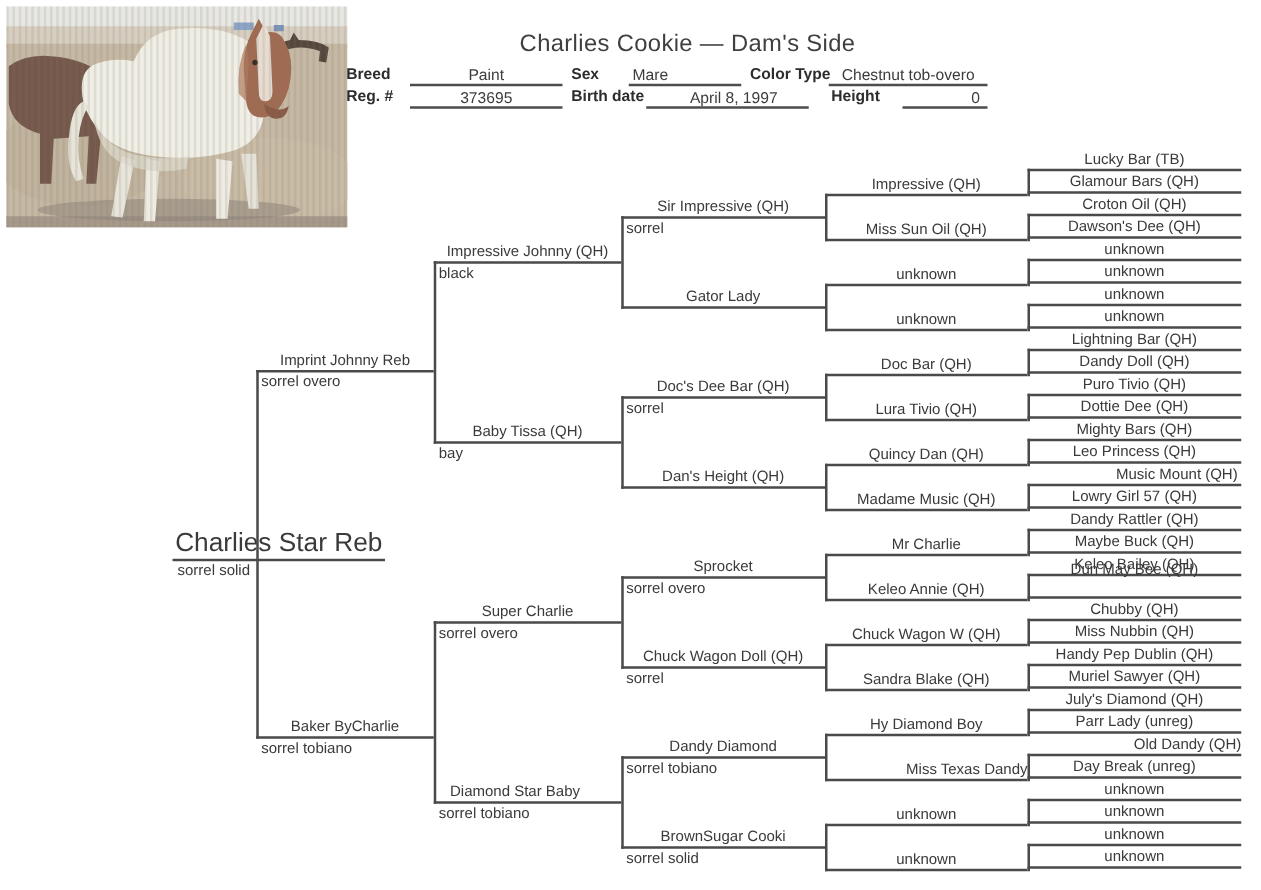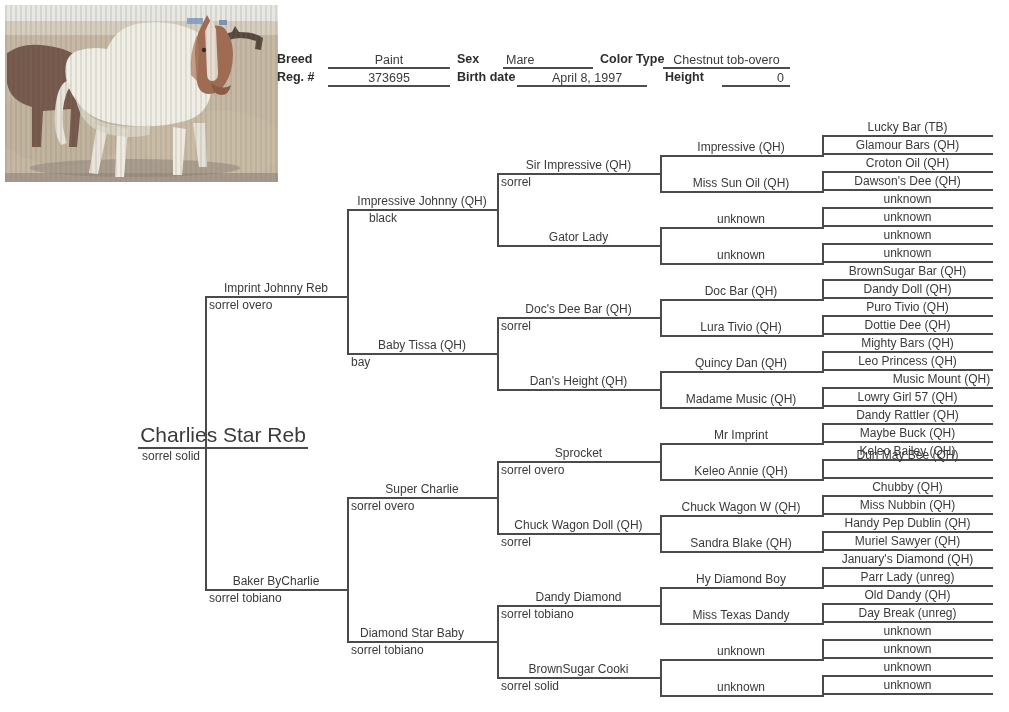--- a/index.html
+++ b/index.html
@@ -51,20 +51,21 @@
     <path d="M70 90 q10 26 40 30 q20 3 36 0 l-2 10 q-30 6 -54 -6 q-16 -9 -20 -34 z" fill="#ddd8cb" opacity="0.8"></path>
     <path d="M62 76 q-10 4 -12 30 q-2 22 6 34 l6 -2 q-6 -16 -4 -34 q2 -16 8 -24 z" fill="#e8e4d8"></path>
     <path d="M196 22 l6 -12 6 11 q10 -2 14 6 q6 10 6 22 q0 18 -8 30 q-6 10 -16 10 q-10 0 -12 -12 l-2 -28 q0 -16 6 -27 z" fill="#a26a50"></path>
     <path d="M206 14 l5 10 2 44 q0 8 -6 8 q-5 0 -5 -8 l-2 -42 z" fill="#efe9df" opacity="0.9"></path>
     <path d="M206 78 q2 12 10 12 q8 0 10 -10 q-8 6 -20 -2 z" fill="#8a5a44"></path>
     <circle cx="199" cy="45" r="2.2" fill="#3a2d26"></circle>
     <path d="M192 30 q-8 18 -6 40 l6 6 2 -30 z" fill="#b07a5e" opacity="0.7"></path>
     <rect width="273" height="177" fill="url(#scan)"></rect>
   </svg>
 
+  <div class="title">Charlies Cookie — Dam's Side</div>
 
   <div class="lbl" style="left:277px;top:52px">Breed</div>
   <div class="fline" style="left:328px;top:67px;width:122px"></div>
   <div class="val c" style="left:328px;top:53px;width:122px">Paint</div>
 
   <div class="lbl" style="left:457px;top:52px">Sex</div>
   <div class="fline" style="left:503px;top:67px;width:90px"></div>
   <div class="val" style="left:506px;top:53px">Mare</div>
 
   <div class="lbl" style="left:600px;top:52px">Color Type</div>
@@ -89,21 +90,21 @@
       <div class="hcolor" style="left: 142px; top: 450px;">sorrel solid</div>
       <div class="hline" style="left: 205px; top: 296px; width: 142px; background: rgb(74, 74, 74);"></div>
       <div class="hname" style="left: 205px; top: 281px; width: 142px;">Imprint Johnny Reb</div>
       <div class="hcolor" style="left: 209px; top: 299px;">sorrel overo</div>
       <div class="vline" style="left: 205px; top: 296px; height: 295px; background: rgb(74, 74, 74);"></div>
       <div class="hline" style="left: 205px; top: 589px; width: 142px; background: rgb(74, 74, 74);"></div>
       <div class="hname" style="left: 205px; top: 574px; width: 142px;">Baker ByCharlie</div>
       <div class="hcolor" style="left: 209px; top: 592px;">sorrel tobiano</div>
       <div class="hline" style="left: 347px; top: 209px; width: 150px; background: rgb(74, 74, 74);"></div>
       <div class="hname" style="left: 347px; top: 194px; width: 150px;">Impressive Johnny (QH)</div>
-      <div class="hcolor" style="left: 369px; top: 212px;">black</div>
+      <div class="hcolor" style="left: 351px; top: 212px;">black</div>
       <div class="vline" style="left: 347px; top: 209px; height: 146px; background: rgb(74, 74, 74);"></div>
       <div class="hline" style="left: 347px; top: 353px; width: 150px; background: rgb(74, 74, 74);"></div>
       <div class="hname" style="left: 347px; top: 338px; width: 150px;">Baby Tissa (QH)</div>
       <div class="hcolor" style="left: 351px; top: 356px;">bay</div>
       <div class="hline" style="left: 347px; top: 497px; width: 150px; background: rgb(74, 74, 74);"></div>
       <div class="hname" style="left: 347px; top: 482px; width: 150px;">Super Charlie</div>
       <div class="hcolor" style="left: 351px; top: 500px;">sorrel overo</div>
       <div class="vline" style="left: 347px; top: 497px; height: 146px; background: rgb(74, 74, 74);"></div>
       <div class="hline" style="left: 347px; top: 641px; width: 150px; background: rgb(74, 74, 74);"></div>
       <div class="hname" style="left: 347px; top: 626px; width: 130px;">Diamond Star Baby</div>
@@ -148,34 +149,34 @@
       <div class="hname" style="left: 660px; top: 284px; width: 162px;">Doc Bar (QH)</div>
       <div class="vline" style="left: 660px; top: 299px; height: 38px; background: rgb(74, 74, 74);"></div>
       <div class="hline" style="left: 660px; top: 335px; width: 162px; background: rgb(74, 74, 74);"></div>
       <div class="hname" style="left: 660px; top: 320px; width: 162px;">Lura Tivio (QH)</div>
       <div class="hline" style="left: 660px; top: 371px; width: 162px; background: rgb(74, 74, 74);"></div>
       <div class="hname" style="left: 660px; top: 356px; width: 162px;">Quincy Dan (QH)</div>
       <div class="vline" style="left: 660px; top: 371px; height: 38px; background: rgb(74, 74, 74);"></div>
       <div class="hline" style="left: 660px; top: 407px; width: 162px; background: rgb(74, 74, 74);"></div>
       <div class="hname" style="left: 660px; top: 392px; width: 162px;">Madame Music (QH)</div>
       <div class="hline" style="left: 660px; top: 443px; width: 162px; background: rgb(74, 74, 74);"></div>
-      <div class="hname" style="left: 660px; top: 428px; width: 162px;">Mr Imprint</div>
+      <div class="hname" style="left: 660px; top: 428px; width: 162px;">Mr Charlie</div>
       <div class="vline" style="left: 660px; top: 443px; height: 38px; background: rgb(74, 74, 74);"></div>
       <div class="hline" style="left: 660px; top: 479px; width: 162px; background: rgb(74, 74, 74);"></div>
       <div class="hname" style="left: 660px; top: 464px; width: 162px;">Keleo Annie (QH)</div>
       <div class="hline" style="left: 660px; top: 515px; width: 162px; background: rgb(74, 74, 74);"></div>
       <div class="hname" style="left: 660px; top: 500px; width: 162px;">Chuck Wagon W (QH)</div>
       <div class="vline" style="left: 660px; top: 515px; height: 38px; background: rgb(74, 74, 74);"></div>
       <div class="hline" style="left: 660px; top: 551px; width: 162px; background: rgb(74, 74, 74);"></div>
       <div class="hname" style="left: 660px; top: 536px; width: 162px;">Sandra Blake (QH)</div>
       <div class="hline" style="left: 660px; top: 587px; width: 162px; background: rgb(74, 74, 74);"></div>
       <div class="hname" style="left: 660px; top: 572px; width: 162px;">Hy Diamond Boy</div>
       <div class="vline" style="left: 660px; top: 587px; height: 38px; background: rgb(74, 74, 74);"></div>
       <div class="hline" style="left: 660px; top: 623px; width: 162px; background: rgb(74, 74, 74);"></div>
-      <div class="hname" style="left: 660px; top: 608px; width: 162px;">Miss Texas Dandy</div>
+      <div class="hname" style="left: 660px; top: 608px; width: 162px; text-align: right;">Miss Texas Dandy</div>
       <div class="hline" style="left: 660px; top: 659px; width: 162px; background: rgb(74, 74, 74);"></div>
       <div class="hname" style="left: 660px; top: 644px; width: 162px;">unknown</div>
       <div class="vline" style="left: 660px; top: 659px; height: 38px; background: rgb(74, 74, 74);"></div>
       <div class="hline" style="left: 660px; top: 695px; width: 162px; background: rgb(74, 74, 74);"></div>
       <div class="hname" style="left: 660px; top: 680px; width: 162px;">unknown</div>
       <div class="hline" style="left: 822px; top: 135px; width: 171px; background: rgb(74, 74, 74);"></div>
       <div class="hname" style="left: 822px; top: 120px; width: 171px;">Lucky Bar (TB)</div>
       <div class="vline" style="left: 822px; top: 135px; height: 22px; background: rgb(74, 74, 74);"></div>
       <div class="hline" style="left: 822px; top: 153px; width: 171px; background: rgb(74, 74, 74);"></div>
       <div class="hname" style="left: 822px; top: 138px; width: 171px;">Glamour Bars (QH)</div>
@@ -188,21 +189,21 @@
       <div class="hname" style="left: 822px; top: 192px; width: 171px;">unknown</div>
       <div class="vline" style="left: 822px; top: 207px; height: 22px; background: rgb(74, 74, 74);"></div>
       <div class="hline" style="left: 822px; top: 225px; width: 171px; background: rgb(74, 74, 74);"></div>
       <div class="hname" style="left: 822px; top: 210px; width: 171px;">unknown</div>
       <div class="hline" style="left: 822px; top: 243px; width: 171px; background: rgb(74, 74, 74);"></div>
       <div class="hname" style="left: 822px; top: 228px; width: 171px;">unknown</div>
       <div class="vline" style="left: 822px; top: 243px; height: 22px; background: rgb(74, 74, 74);"></div>
       <div class="hline" style="left: 822px; top: 261px; width: 171px; background: rgb(74, 74, 74);"></div>
       <div class="hname" style="left: 822px; top: 246px; width: 171px;">unknown</div>
       <div class="hline" style="left: 822px; top: 279px; width: 171px; background: rgb(74, 74, 74);"></div>
-      <div class="hname" style="left: 822px; top: 264px; width: 171px;">BrownSugar Bar (QH)</div>
+      <div class="hname" style="left: 822px; top: 264px; width: 171px;">Lightning Bar (QH)</div>
       <div class="vline" style="left: 822px; top: 279px; height: 22px; background: rgb(74, 74, 74);"></div>
       <div class="hline" style="left: 822px; top: 297px; width: 171px; background: rgb(74, 74, 74);"></div>
       <div class="hname" style="left: 822px; top: 282px; width: 171px;">Dandy Doll (QH)</div>
       <div class="hline" style="left: 822px; top: 315px; width: 171px; background: rgb(74, 74, 74);"></div>
       <div class="hname" style="left: 822px; top: 300px; width: 171px;">Puro Tivio (QH)</div>
       <div class="vline" style="left: 822px; top: 315px; height: 22px; background: rgb(74, 74, 74);"></div>
       <div class="hline" style="left: 822px; top: 333px; width: 171px; background: rgb(74, 74, 74);"></div>
       <div class="hname" style="left: 822px; top: 318px; width: 171px;">Dottie Dee (QH)</div>
       <div class="hline" style="left: 822px; top: 351px; width: 171px; background: rgb(74, 74, 74);"></div>
       <div class="hname" style="left: 822px; top: 336px; width: 171px;">Mighty Bars (QH)</div>
@@ -228,26 +229,26 @@
       <div class="hname" style="left: 822px; top: 480px; width: 171px;">Chubby (QH)</div>
       <div class="vline" style="left: 822px; top: 495px; height: 22px; background: rgb(74, 74, 74);"></div>
       <div class="hline" style="left: 822px; top: 513px; width: 171px; background: rgb(74, 74, 74);"></div>
       <div class="hname" style="left: 822px; top: 498px; width: 171px;">Miss Nubbin (QH)</div>
       <div class="hline" style="left: 822px; top: 531px; width: 171px; background: rgb(74, 74, 74);"></div>
       <div class="hname" style="left: 822px; top: 516px; width: 171px;">Handy Pep Dublin (QH)</div>
       <div class="vline" style="left: 822px; top: 531px; height: 22px; background: rgb(74, 74, 74);"></div>
       <div class="hline" style="left: 822px; top: 549px; width: 171px; background: rgb(74, 74, 74);"></div>
       <div class="hname" style="left: 822px; top: 534px; width: 171px;">Muriel Sawyer (QH)</div>
       <div class="hline" style="left: 822px; top: 567px; width: 171px; background: rgb(74, 74, 74);"></div>
-      <div class="hname" style="left: 822px; top: 552px; width: 171px;">January's Diamond (QH)</div>
+      <div class="hname" style="left: 822px; top: 552px; width: 171px;">July's Diamond (QH)</div>
       <div class="vline" style="left: 822px; top: 567px; height: 22px; background: rgb(74, 74, 74);"></div>
       <div class="hline" style="left: 822px; top: 585px; width: 171px; background: rgb(74, 74, 74);"></div>
       <div class="hname" style="left: 822px; top: 570px; width: 171px;">Parr Lady (unreg)</div>
       <div class="hline" style="left: 822px; top: 603px; width: 171px; background: rgb(74, 74, 74);"></div>
-      <div class="hname" style="left: 822px; top: 588px; width: 171px;">Old Dandy (QH)</div>
+      <div class="hname" style="left: 822px; top: 588px; width: 171px; text-align: right;">Old Dandy (QH)</div>
       <div class="vline" style="left: 822px; top: 603px; height: 22px; background: rgb(74, 74, 74);"></div>
       <div class="hline" style="left: 822px; top: 621px; width: 171px; background: rgb(74, 74, 74);"></div>
       <div class="hname" style="left: 822px; top: 606px; width: 171px;">Day Break (unreg)</div>
       <div class="hline" style="left: 822px; top: 639px; width: 171px; background: rgb(74, 74, 74);"></div>
       <div class="hname" style="left: 822px; top: 624px; width: 171px;">unknown</div>
       <div class="vline" style="left: 822px; top: 639px; height: 22px; background: rgb(74, 74, 74);"></div>
       <div class="hline" style="left: 822px; top: 657px; width: 171px; background: rgb(74, 74, 74);"></div>
       <div class="hname" style="left: 822px; top: 642px; width: 171px;">unknown</div>
       <div class="hline" style="left: 822px; top: 675px; width: 171px; background: rgb(74, 74, 74);"></div>
       <div class="hname" style="left: 822px; top: 660px; width: 171px;">unknown</div>

